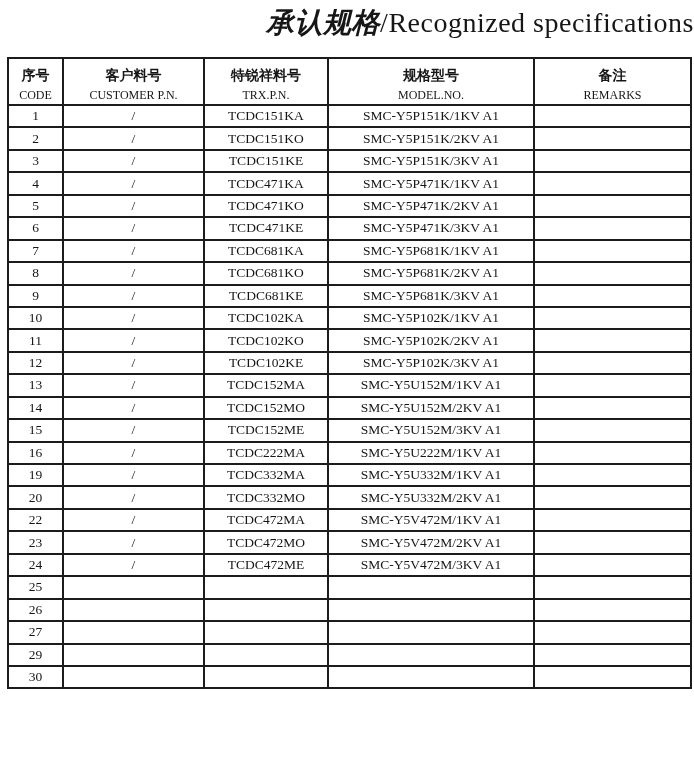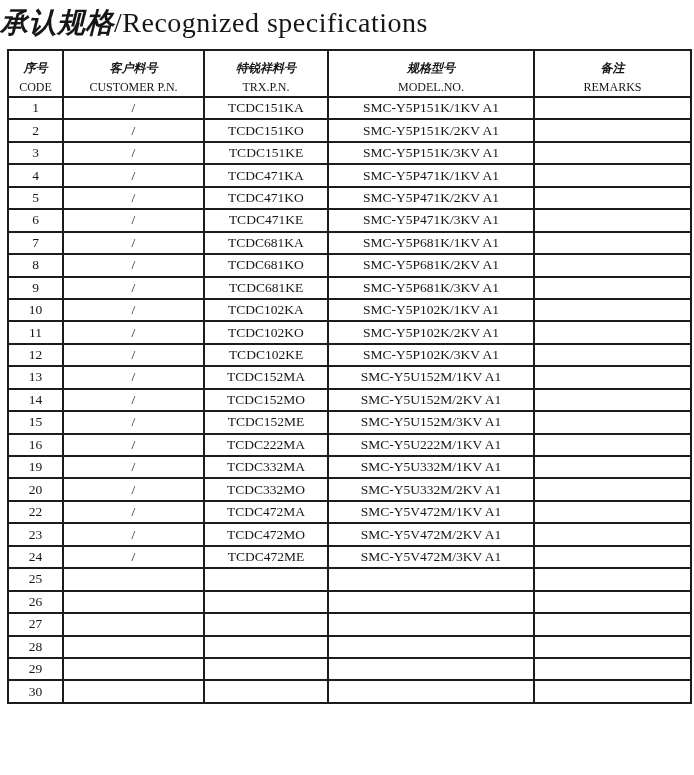--- a/index.html
+++ b/index.html
@@ -14,22 +14,22 @@
     color: #161616;
     overflow: hidden;
   }
   .page {
     position: relative;
     width: 694px;
     height: 775px;
     background: #ffffff;
   }
   .title {
-    margin: 4px 0 7px 0;
-    text-align: left;
+    margin: 4px 0 15px 0;
+    text-align: right;
     font-size: 28px;
     font-weight: normal;
     letter-spacing: 0.5px;
     white-space: nowrap;
   }
   .title .cn {
     font-style: italic;
     font-weight: bold;
   }
   .spec-table {
@@ -48,22 +48,21 @@
     white-space: nowrap;
   }
   .spec-table thead tr {
     height: 42px;
   }
   .spec-table tbody tr {
     height: 22.45px;
   }
   .col-head .cn {
     display: block;
-    font-size: 12px;
-    font-style: italic;
+    font-size: 14px;
     font-weight: bold;
     line-height: 20px;
     margin-top: 7px;
   }
   .col-head .en {
     display: block;
     font-size: 12px;
     font-weight: normal;
     line-height: 18px;
   }
@@ -274,27 +273,20 @@
           <td></td>
         </tr>
         <tr>
           <td>27</td>
           <td></td>
           <td></td>
           <td></td>
           <td></td>
         </tr>
         <tr>
-          <td>28</td>
-          <td></td>
-          <td></td>
-          <td></td>
-          <td></td>
-        </tr>
-        <tr>
           <td>29</td>
           <td></td>
           <td></td>
           <td></td>
           <td></td>
         </tr>
         <tr>
           <td>30</td>
           <td></td>
           <td></td>

